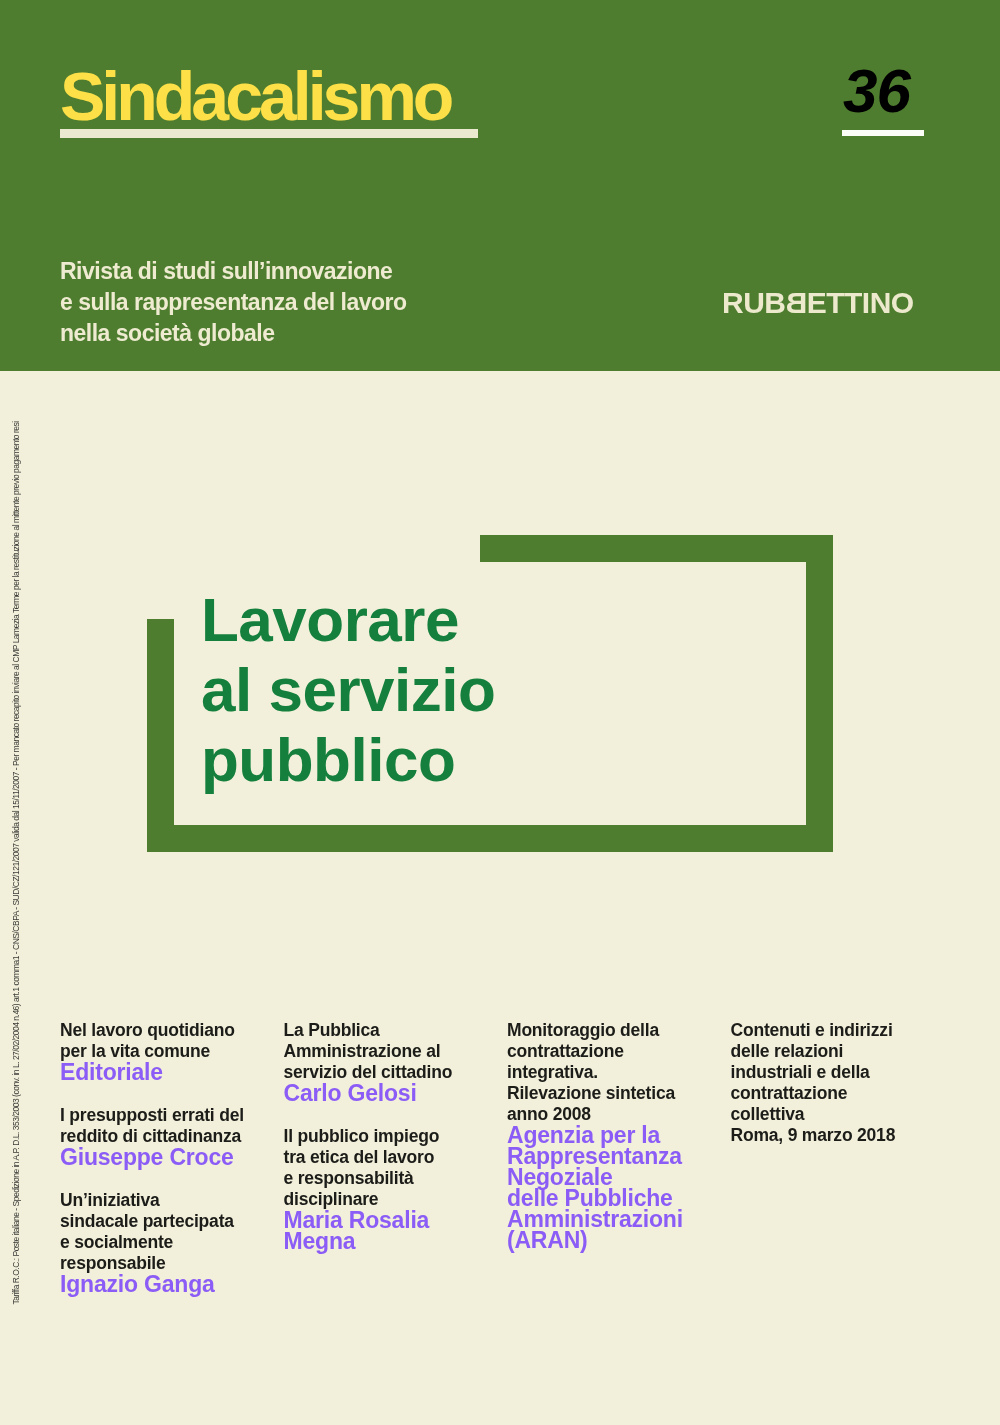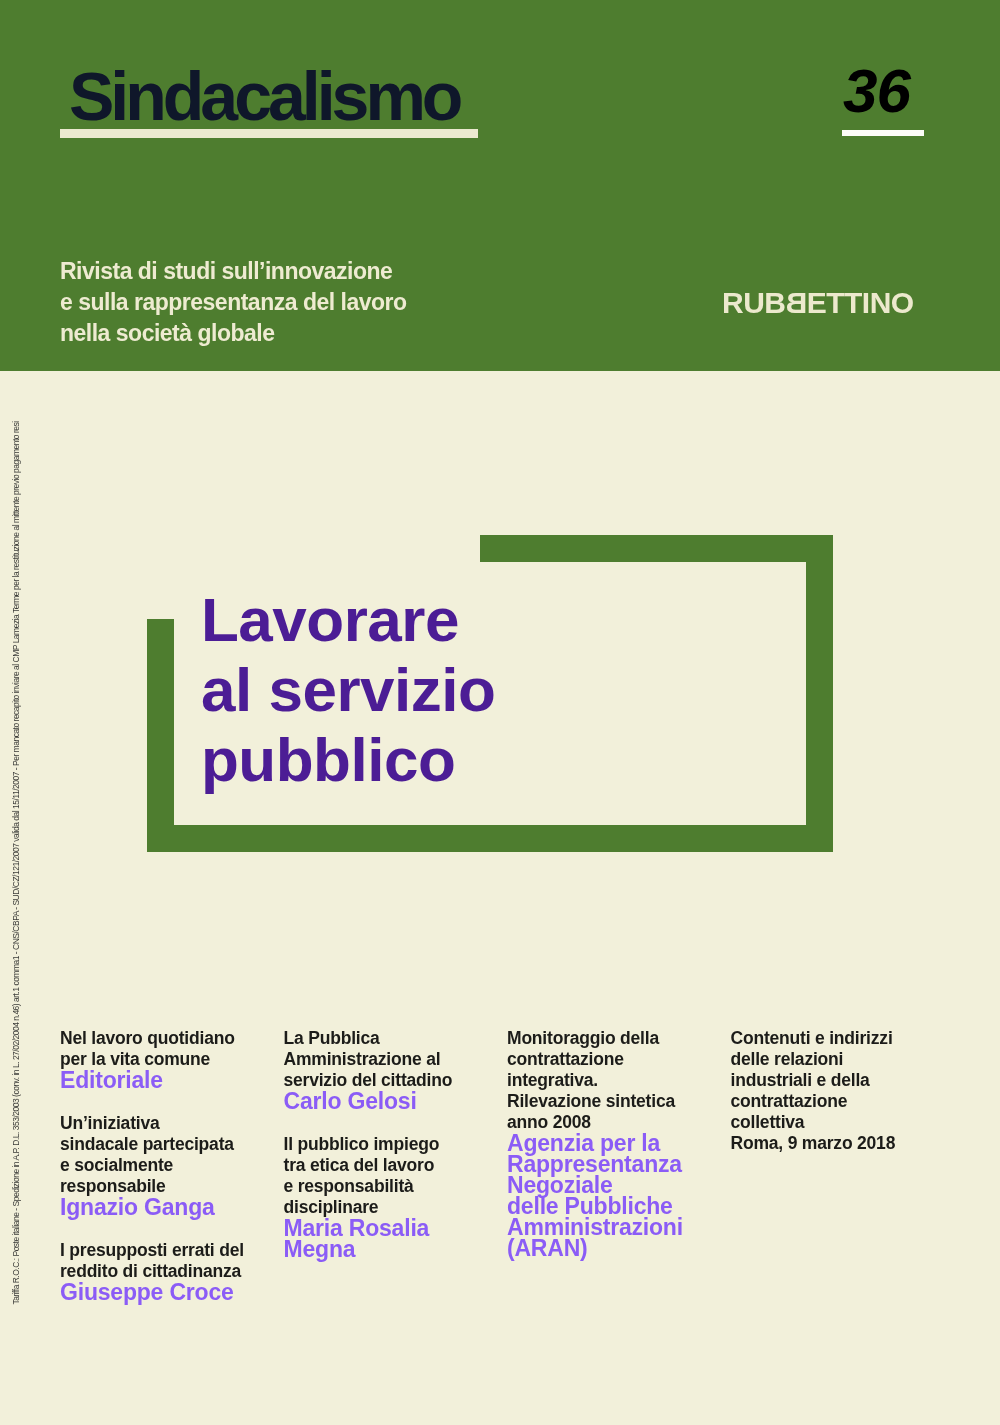--- a/index.html
+++ b/index.html
@@ -5,23 +5,23 @@
   html,body{margin:0;padding:0;}
   body{
     width:1000px;height:1425px;position:relative;overflow:hidden;
     background:#f2f0da;
     font-family:"Liberation Sans","DejaVu Sans",sans-serif;
   }
   .cover{position:absolute;inset:0;}
   
   .masthead{position:absolute;left:0;top:0;width:1000px;height:371px;background:#4e7d2f;}
   .journal-title{
-    position:absolute;left:69px;top:62px;
+    position:absolute;left:60px;top:62px;
     font-size:68px;font-weight:bold;letter-spacing:-4px;line-height:1;
-    color:#0f172a;
+    color:#fde047;
   }
   .journal-title-rule{position:absolute;left:60px;top:129px;width:418px;height:9px;background:#ebe9cf;}
   .issue-info{
     position:absolute;left:505px;top:70px;
     font-size:20px;line-height:21px;letter-spacing:-0.3px;color:#f4f3e9;
   }
   .issue-info .b{font-weight:bold;}
   .issue-number{
     position:absolute;left:843px;top:60px;
     font-size:62px;font-weight:bold;line-height:1;color:#000000;letter-spacing:-1px;font-style:italic;
@@ -46,26 +46,26 @@
   
   .frame-bar{position:absolute;background:#4e7d2f;}
   .frame-top{left:480px;top:535px;width:353px;height:27px;}
   .frame-right{left:806px;top:535px;width:27px;height:317px;}
   .frame-bottom{left:147px;top:825px;width:686px;height:27px;}
   .frame-left{left:147px;top:619px;width:27px;height:233px;}
   
   .headline{
     position:absolute;left:201px;top:585px;
     font-size:62px;font-weight:bold;line-height:70px;letter-spacing:-0.5px;
-    color:#4c1d95;white-space:pre-line;
+    color:#15803d;white-space:pre-line;
   }
   
   .toc{
     position:absolute;left:60px;top:1020px;width:912px;
-    display:grid;grid-template-columns:repeat(4,205px);column-gap:18.5px;margin-top:8px;
+    display:grid;grid-template-columns:repeat(4,205px);column-gap:18.5px;
   }
   .toc-item{margin-bottom:22px;}
   .toc-title{
     font-size:17.5px;font-weight:bold;line-height:21px;letter-spacing:-0.2px;
     color:#1c1c19;white-space:pre-line;
   }
   .toc-author{
     font-size:23px;font-weight:bold;line-height:21px;letter-spacing:-0.2px;
     color:#8b5cf6;white-space:pre-line;
   }
@@ -102,30 +102,30 @@
 pubblico</div>
 
   <div class="toc">
       <div class="toc-col">
         <div class="toc-item">
           <div class="toc-title">Nel lavoro quotidiano
 per la vita comune</div>
           <div class="toc-author">Editoriale</div>
         </div>
         <div class="toc-item">
+          <div class="toc-title">I presupposti errati del
+reddito di cittadinanza</div>
+          <div class="toc-author">Giuseppe Croce</div>
+        </div>
+        <div class="toc-item">
           <div class="toc-title">Un’iniziativa
 sindacale partecipata
 e socialmente
 responsabile</div>
           <div class="toc-author">Ignazio Ganga</div>
-        </div>
-        <div class="toc-item">
-          <div class="toc-title">I presupposti errati del
-reddito di cittadinanza</div>
-          <div class="toc-author">Giuseppe Croce</div>
         </div>
       </div>
       <div class="toc-col">
         <div class="toc-item">
           <div class="toc-title">La Pubblica
 Amministrazione al
 servizio del cittadino</div>
           <div class="toc-author">Carlo Gelosi</div>
         </div>
         <div class="toc-item">

